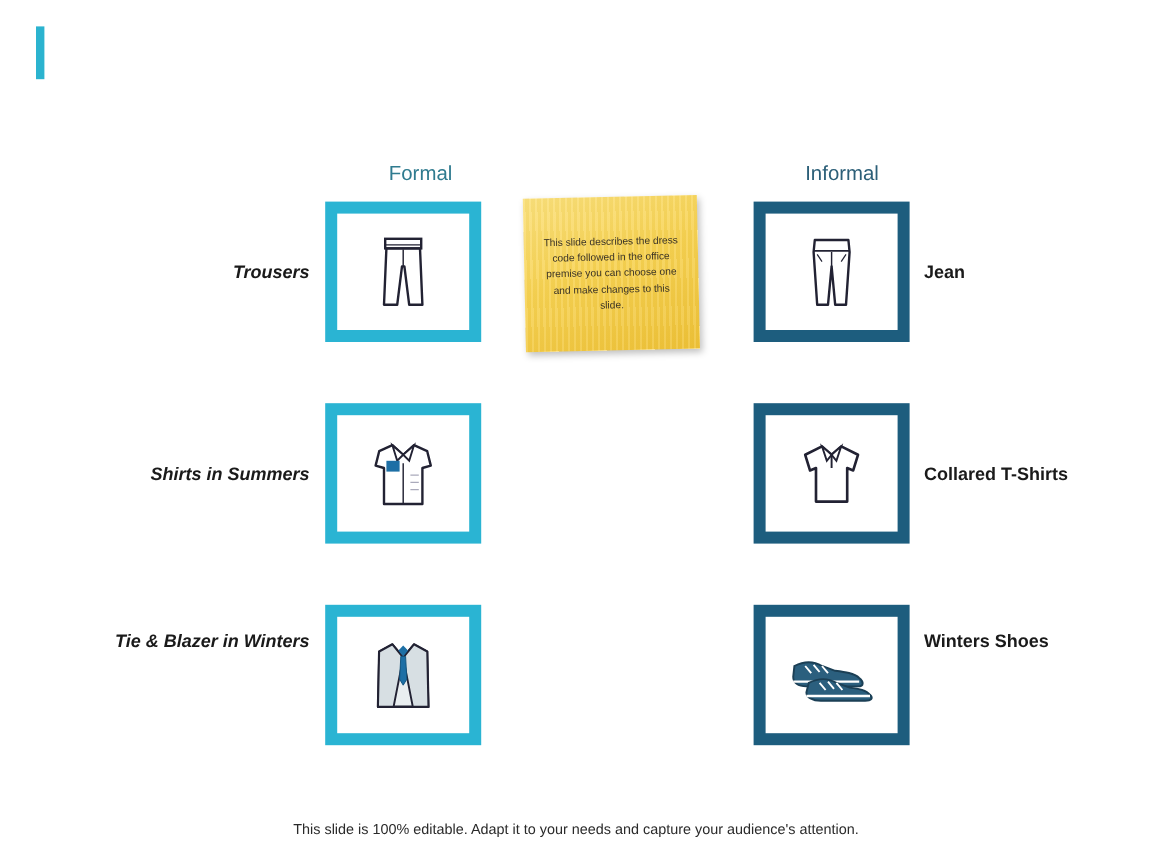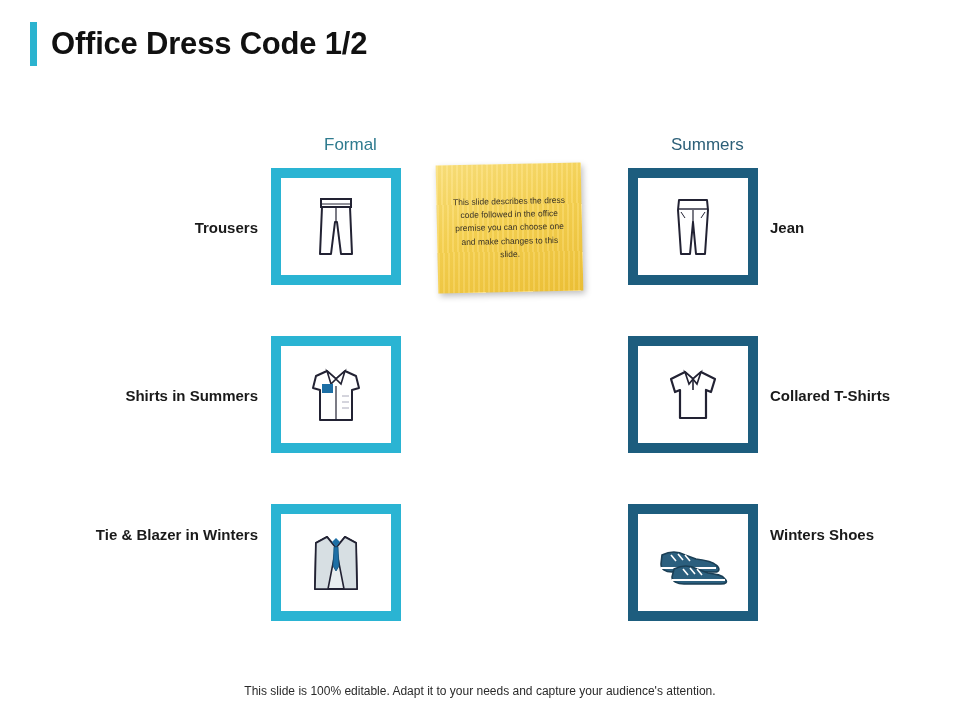--- a/index.html
+++ b/index.html
@@ -83,20 +83,21 @@
   .item-label {
     position: absolute;
     font-size: 15px;
     font-weight: bold;
     color: #1a1a1a;
     white-space: nowrap;
   }
   .item-label.left {
     right: 702px;
     text-align: left;
+    font-style: italic;
   }
   .item-label.right {
     left: 770px;
     text-align: center;
   }
   .lab1 { top: 219px; }
   .lab2 { top: 387px; }
   .lab3 { top: 526px; }
   
   .sticky {
@@ -141,25 +142,24 @@
   }
   svg { display: block; }
 </style>
 </head>
 <body>
 
 <div class="slide">
 
   <div class="title-bar">
     <div class="title-accent"></div>
-    <div class="title-text">Office Dress Code 1/2</div>
   </div>
 
   <div class="col-head formal">Formal</div>
-  <div class="col-head informal">Summers</div>
+  <div class="col-head informal">Informal</div>
 
   <div class="item-label left lab1">Trousers</div>
   <div class="frame formal row1">
     <span>
       <svg width="46" height="62" viewBox="0 0 46 62">
         <rect x="8" y="3" width="30" height="8" fill="none" stroke="#223" stroke-width="2"></rect>
         <line x1="8" y1="8" x2="38" y2="8" stroke="#223" stroke-width="1"></line>
         <path d="M9 11 L7 58 L18 58 L22 26 L24 26 L28 58 L39 58 L37 11 Z" fill="none" stroke="#223" stroke-width="2" stroke-linejoin="round"></path>
         <line x1="23" y1="12" x2="23" y2="26" stroke="#223" stroke-width="1.2"></line>
       </svg>

